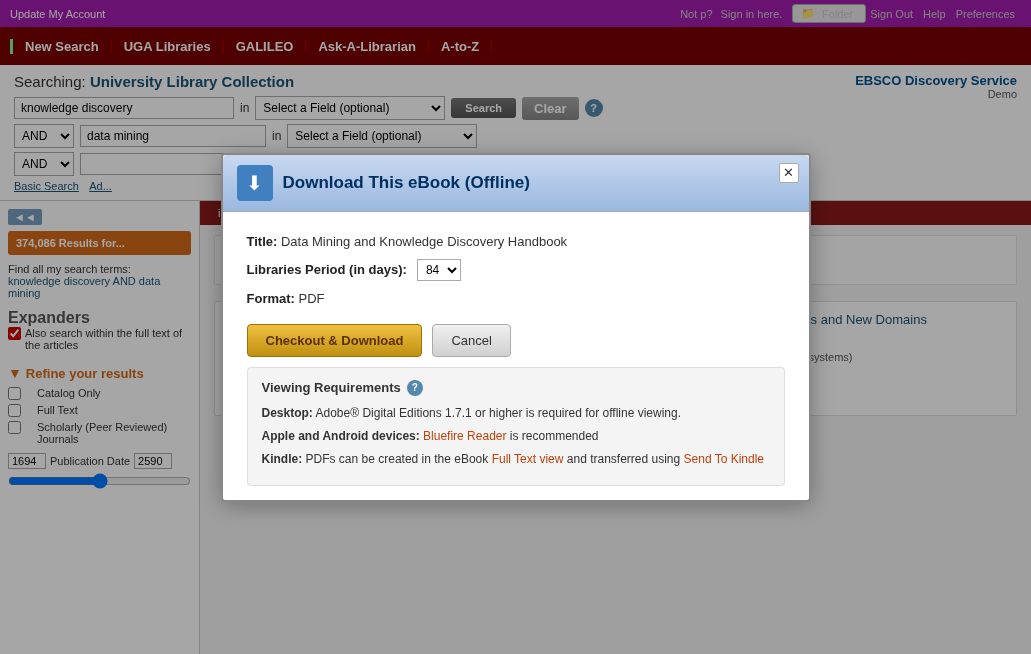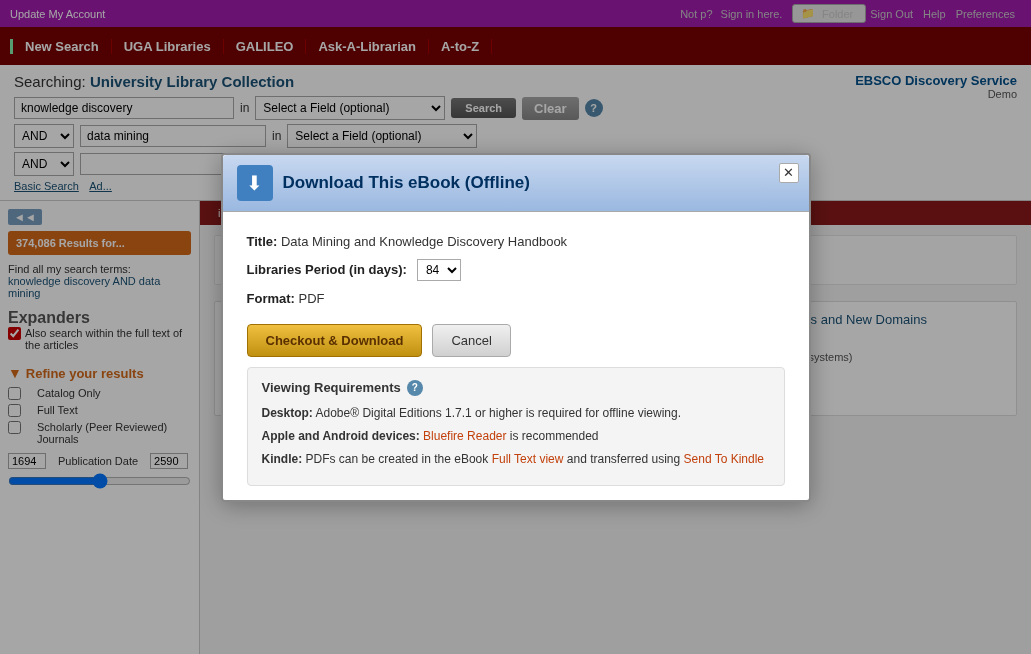--- a/index.html
+++ b/index.html
@@ -81,21 +81,21 @@
       font-size: 11px;
     }
     .sidebar-find-terms { margin-bottom: 6px; }
     .sidebar-find-terms a { color: #1a5276; text-decoration: none; font-size: 11px; }
     .sidebar-expanders { margin-top: 10px; }
     .sidebar-expanders h4 { font-size: 16px; color: #555; margin-bottom: 0; }
     .sidebar-expanders label { display: flex; align-items: flex-start; gap: 4px; font-size: 11px; }
     .sidebar-refine { margin-top: 14px; }
     .sidebar-refine h4 { font-size: 13px; color: #d4691a; margin-bottom: 6px; display: flex; align-items: center; gap: 4px; }
     .sidebar-refine label { display: flex; align-items: flex-start; gap: 16px; margin-bottom: 4px; font-size: 11px; }
-    .pub-date-row { display: flex; align-items: center; gap: 12px; margin-top: 8px; }
+    .pub-date-row { display: flex; align-items: center; gap: 4px; margin-top: 8px; }
     .pub-date-row input[type=text] { width: 38px; border: 1px solid #aaa; padding: 1px 3px; font-size: 11px; }
     .pub-date-slider { width: 100%; height: 16px; margin-top: 4px; }
 
     
     .search-header {
       background: #fff;
       border-bottom: 1px solid #ccc;
       padding: 8px 14px;
     }
     .search-header .searching-label { font-size: 15px; margin-bottom: 6px; color: #333; }

